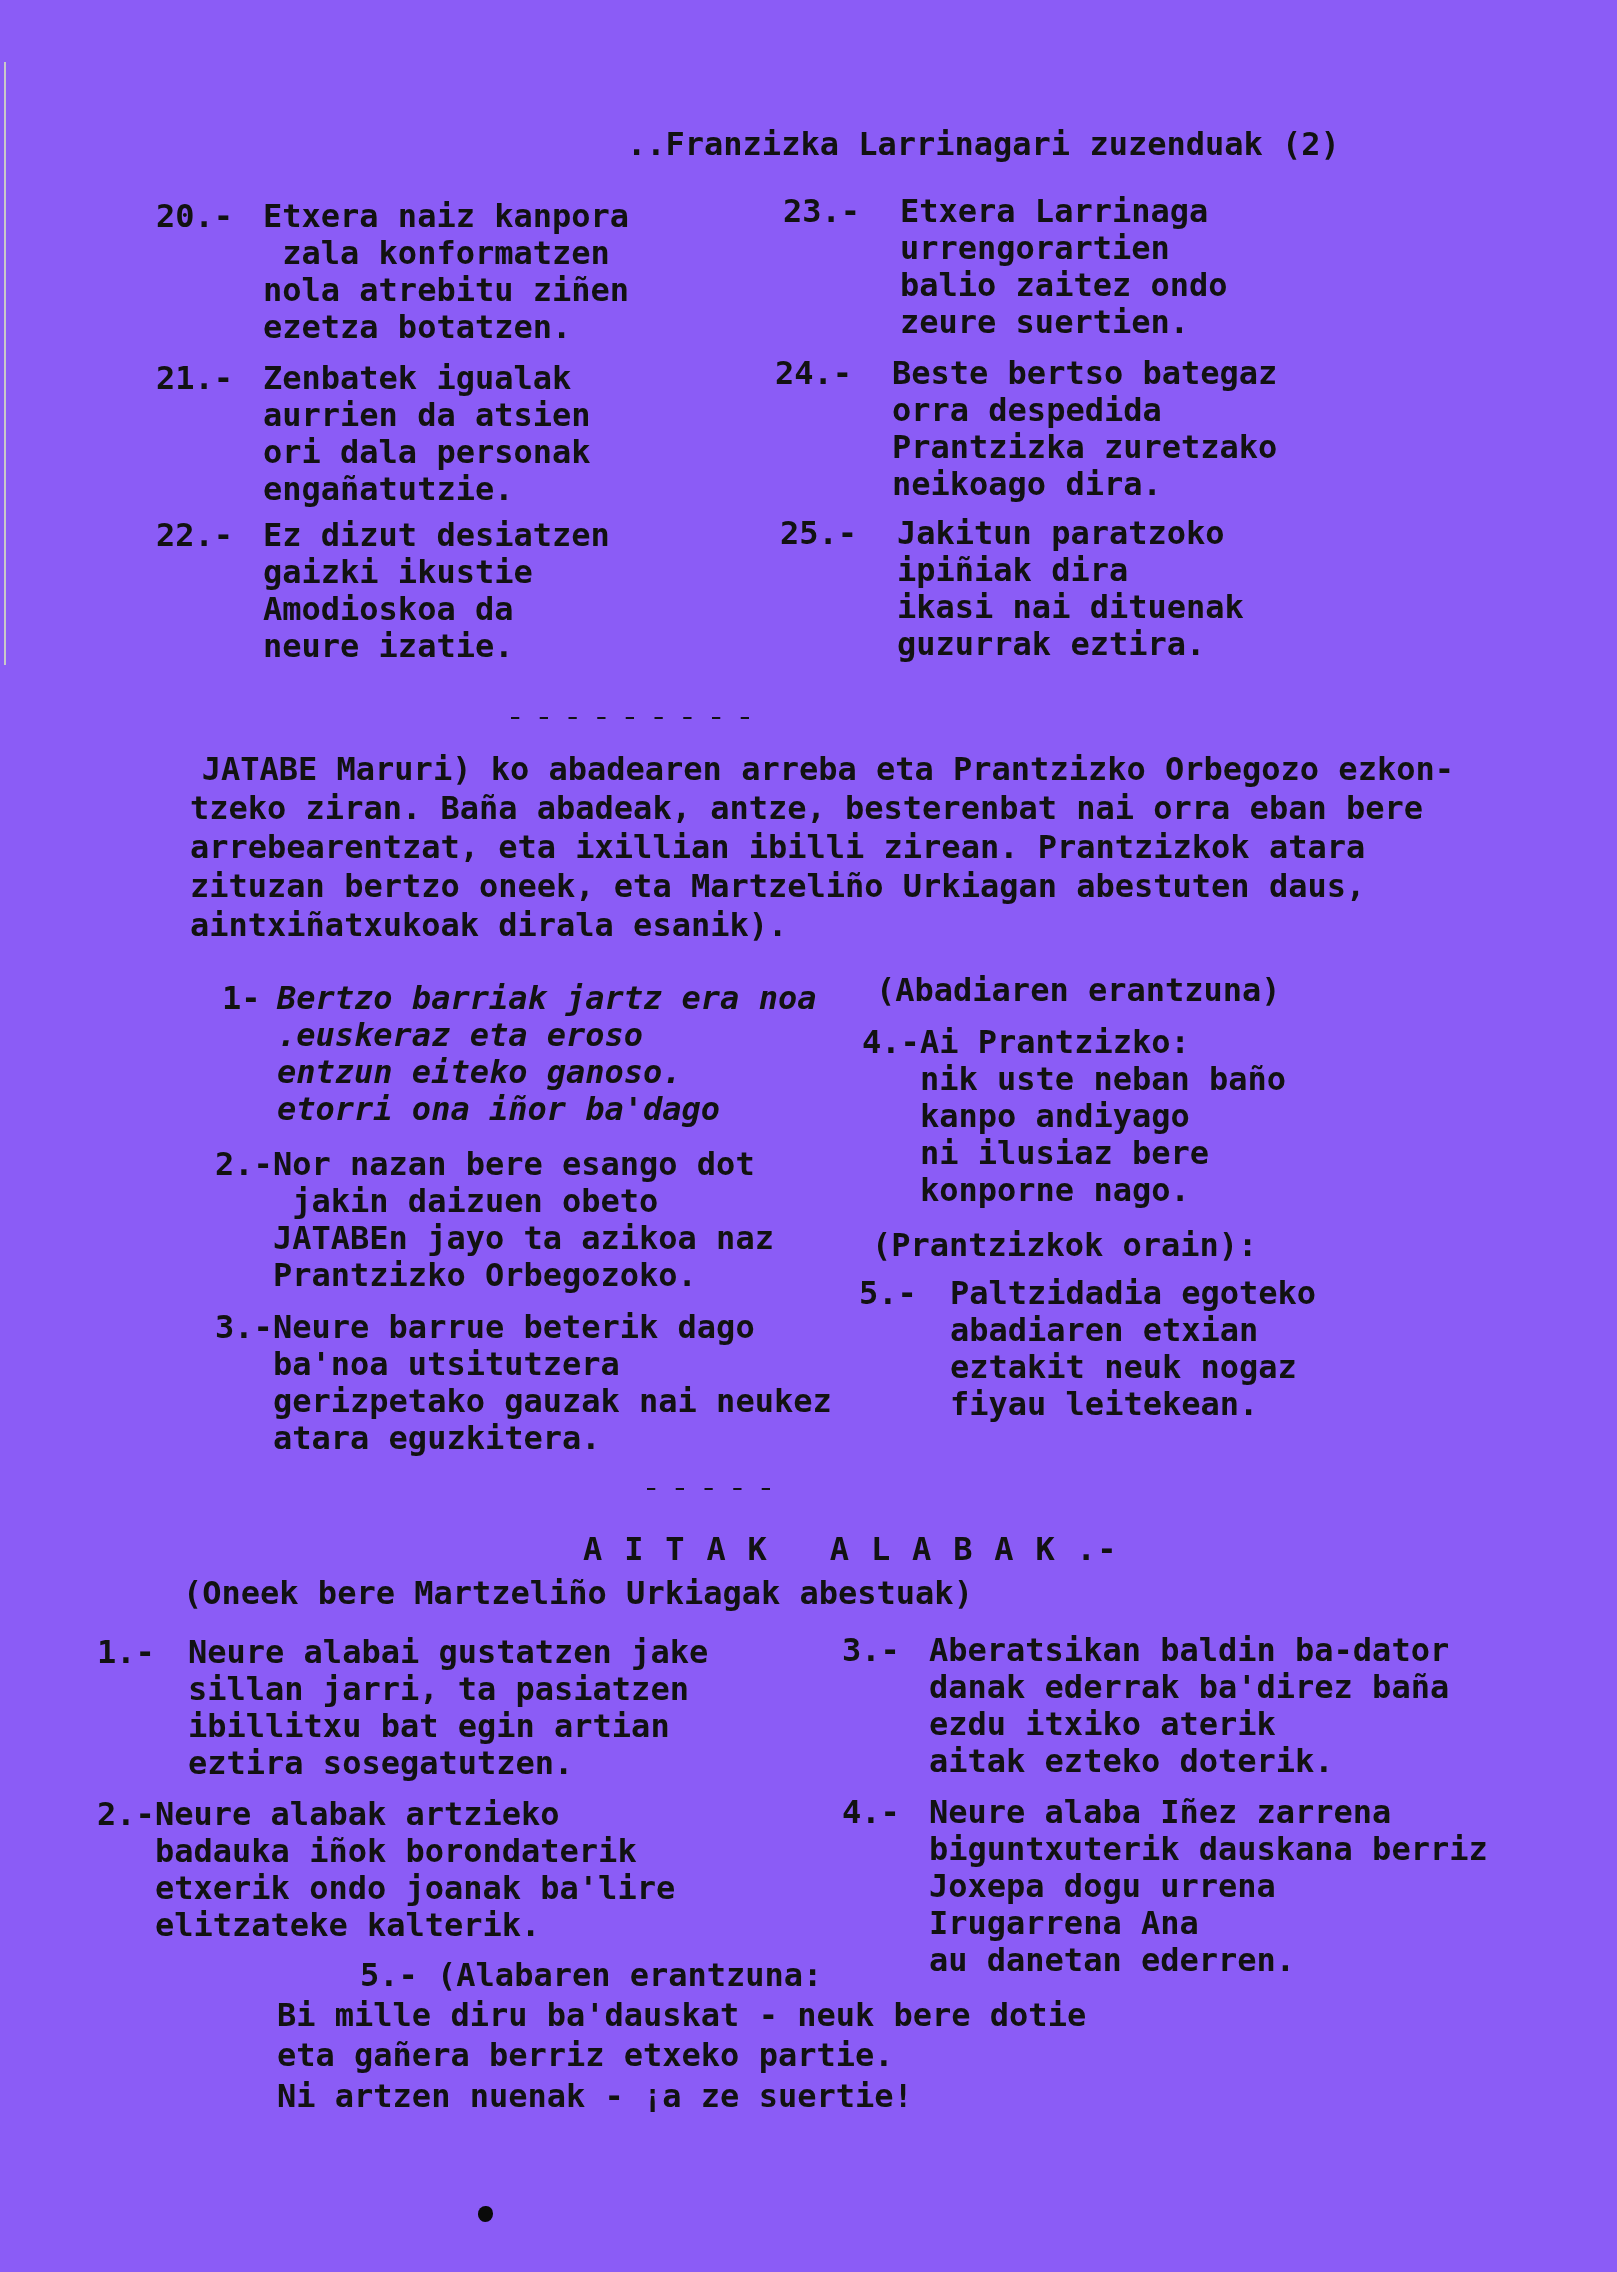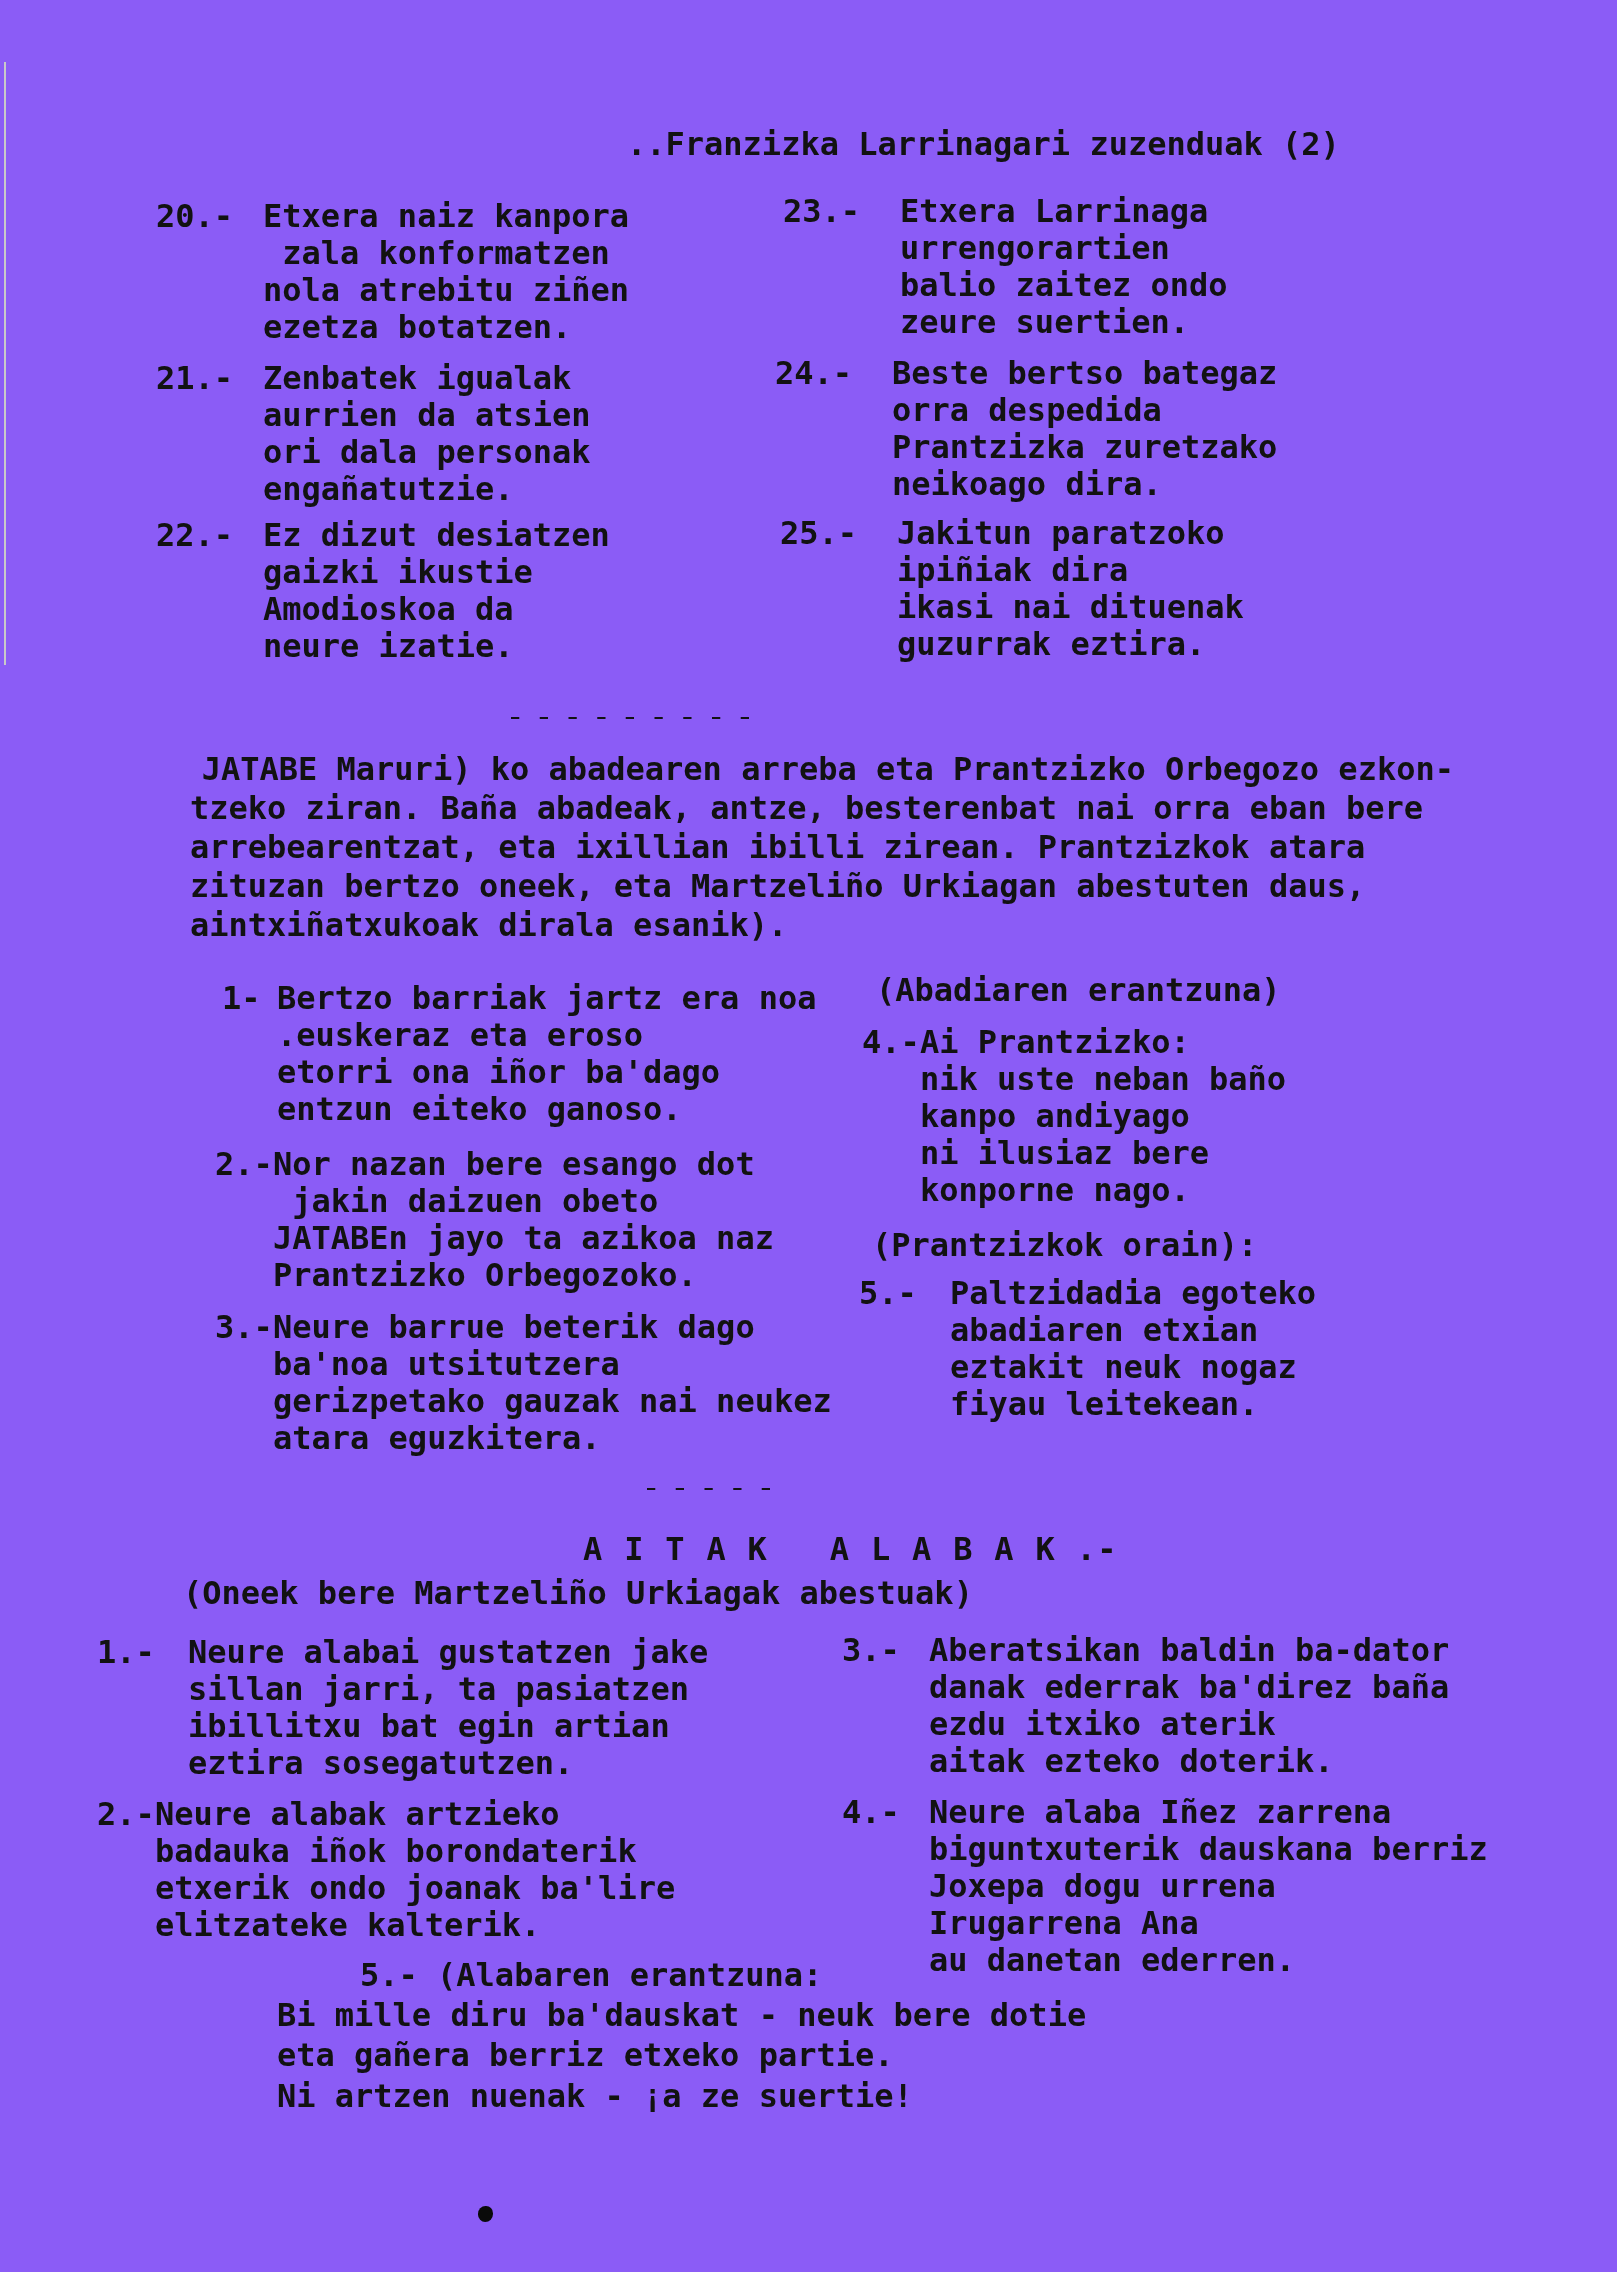--- a/index.html
+++ b/index.html
@@ -10,21 +10,21 @@
     font-family:"DejaVu Sans Mono",monospace;
     color:#121212;
     font-weight:700;
     overflow:hidden;
   }
   .t{position:absolute;white-space:pre;font-size:32px;line-height:37px;}
   .verse{position:absolute;}
   .vnum{position:absolute;left:0;top:0;font-size:32px;line-height:37px;white-space:pre;text-align:right;}
   .vlines{display:block;}
   .line{font-size:32px;line-height:37px;white-space:pre;}
-  .off85{margin-left:55px;}
+  .off85{margin-left:55px;font-style:italic;}
   .off90{margin-left:58px;}
   .off135{margin-left:87px;}
   .off140{margin-left:91px;}
   .off165{margin-left:107px;}
   .off180{margin-left:117px;}
   .para{position:absolute;left:190px;top:750px;}
   .para .line{line-height:39px;}
   .para .line:first-child{padding-left:11.7px;}
   .divider{position:absolute;font-size:27px;font-weight:900;letter-spacing:-1.9px;white-space:pre;transform:scaleY(0.55);transform-origin:top left;}
   .ink-dot{position:absolute;left:478px;top:2206px;width:15px;height:15.6px;background:#0a0a0a;border-radius:50% 46% 52% 48%;}
@@ -104,22 +104,22 @@
     <div class="line">arrebearentzat, eta ixillian ibilli zirean. Prantzizkok atara</div>
     <div class="line">zituzan bertzo oneek, eta Martzeliño Urkiagan abestuten daus,</div>
     <div class="line">aintxiñatxukoak dirala esanik).</div>
   </div>
 
   <div class="verse" style="left:222px;top:980px">
     <span class="vnum">1-</span>
     <div class="vlines off85">
       <div class="line">Bertzo barriak jartz era noa</div>
       <div class="line">.euskeraz eta eroso</div>
+      <div class="line">entzun eiteko ganoso.</div>
       <div class="line">etorri ona iñor ba'dago</div>
-      <div class="line">entzun eiteko ganoso.</div>
     </div>
   </div>
   <div class="verse" style="left:215px;top:1146px">
     <span class="vnum">2.-</span>
     <div class="vlines off90">
       <div class="line">Nor nazan bere esango dot</div>
       <div class="line"> jakin daizuen obeto</div>
       <div class="line">JATABEn jayo ta azikoa naz</div>
       <div class="line">Prantzizko Orbegozoko.</div>
     </div>

